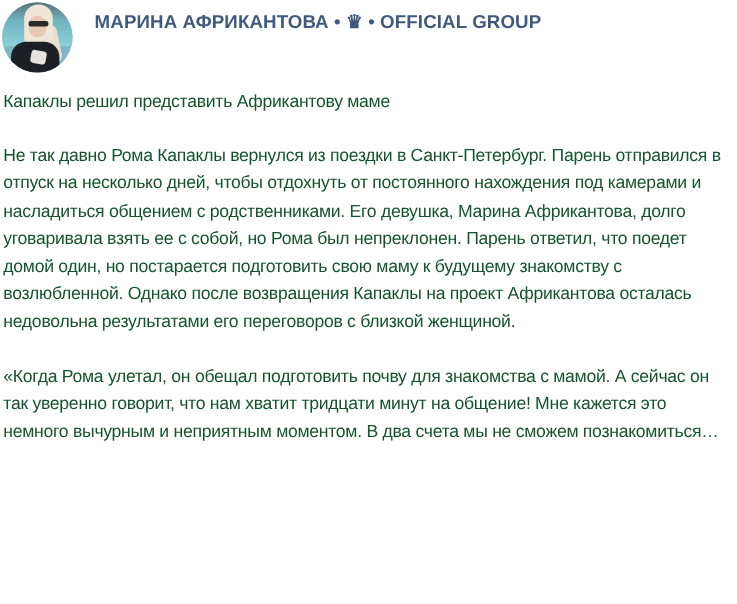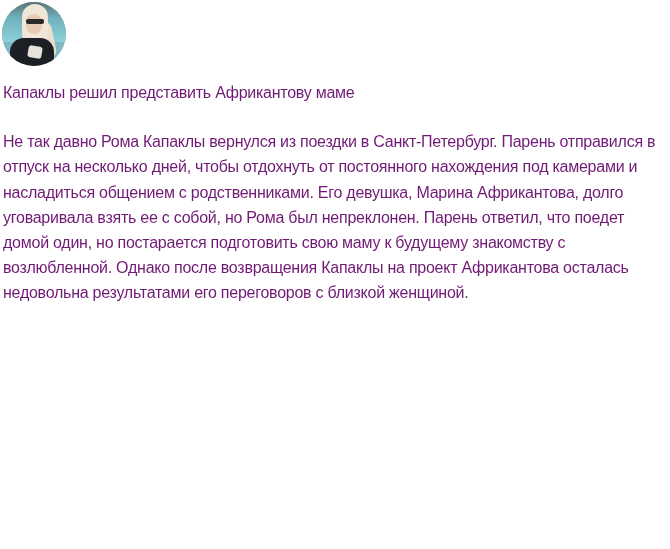--- a/index.html
+++ b/index.html
@@ -13,36 +13,38 @@
   .avatar .hair { position:absolute; left:20px; top:2px; width:26px; height:40px; border-radius:13px 13px 10px 10px;
                   background:#efe6d8; }
   .avatar .hair2 { position:absolute; left:38px; top:20px; width:14px; height:36px; border-radius:7px;
                   background:#eadfcf; transform:rotate(-12deg); }
   .avatar .face { position:absolute; left:24px; top:12px; width:16px; height:20px; border-radius:8px; background:#e8c9b4; }
   .avatar .glasses { position:absolute; left:24px; top:17px; width:18px; height:5px; background:#2a2a2a; border-radius:2px; }
   .avatar .shirt { position:absolute; left:8px; top:36px; width:44px; height:30px; border-radius:14px 14px 0 0; background:#1c1f24; }
   .avatar .print { position:absolute; left:26px; top:44px; width:14px; height:12px; background:#e6e2dc; border-radius:3px; transform:rotate(10deg); }
   .title { position:absolute; left:86px; top:9px; font-size:17px; font-weight:bold; color:#3f5a7e;
            letter-spacing:0.1px; white-space:nowrap; }
-  .content { position:absolute; left:3px; top:80px; width:664px; color:#701a75;
+  .content { position:absolute; left:3px; top:80px; width:664px; color:#14532d;
              font-size:16px; line-height:25.2px; letter-spacing:-0.25px; }
   .content p { margin:0 0 24px 0; }
   .content p.headline { margin-bottom:24px; }
 </style>
 </head>
 <body>
 
 <div class="header">
   <div class="avatar">
     <div class="pool"></div>
     <div class="hair2"></div>
     <div class="hair"></div>
     <div class="face"></div>
     <div class="glasses"></div>
     <div class="shirt"></div>
     <div class="print"></div>
   </div>
+  <div class="title">МАРИНА АФРИКАНТОВА • ♛ • OFFICIAL GROUP</div>
 </div>
 
 <div class="content">
   <p class="headline">Капаклы решил представить Африкантову маме</p>
   <p>Не так давно Рома Капаклы вернулся из поездки в Санкт-Петербург. Парень отправился в отпуск на несколько дней, чтобы отдохнуть от постоянного нахождения под камерами и насладиться общением с родственниками. Его девушка, Марина Африкантова, долго уговаривала взять ее с собой, но Рома был непреклонен. Парень ответил, что поедет домой один, но постарается подготовить свою маму к будущему знакомству с возлюбленной. Однако после возвращения Капаклы на проект Африкантова осталась недовольна результатами его переговоров с близкой женщиной.</p>
+  <p>«Когда Рома улетал, он обещал подготовить почву для знакомства с мамой. А сейчас он так уверенно говорит, что нам хватит тридцати минут на общение! Мне кажется это немного вычурным и неприятным моментом. В два счета мы не сможем познакомиться…</p>
 </div>
 
 </body></html>

